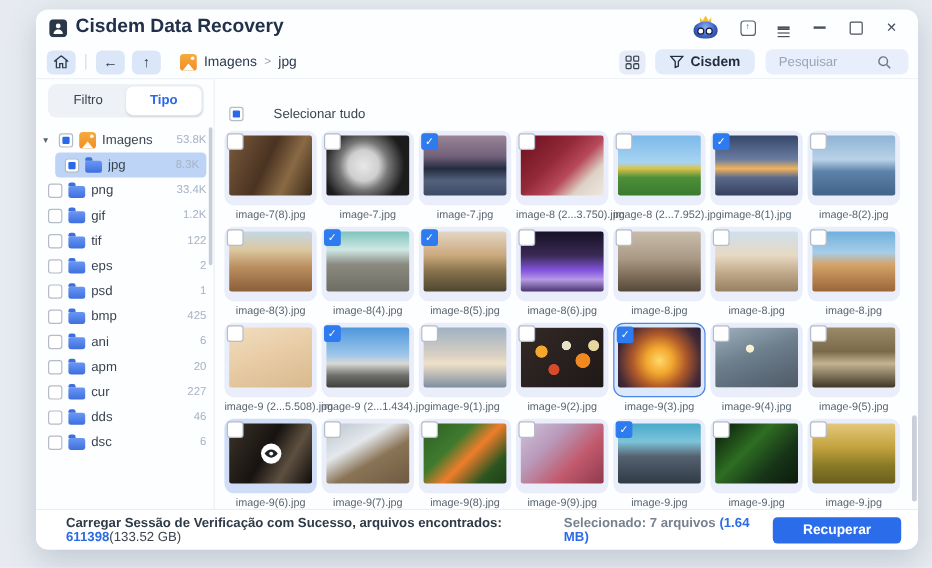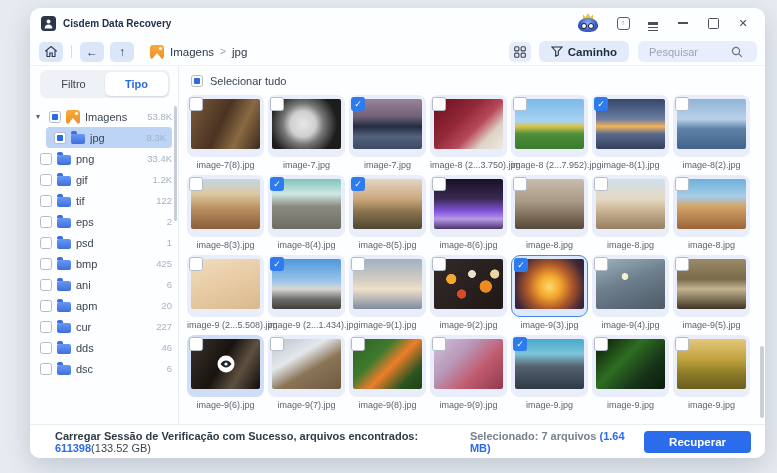--- a/index.html
+++ b/index.html
@@ -2,21 +2,21 @@
 <html><head>
 <meta charset="utf-8">
 <style>
   html,body{margin:0;padding:0;width:777px;height:473px;overflow:hidden;
     background:#e7ebf1;font-family:"Liberation Sans","DejaVu Sans",sans-serif;
     -webkit-font-smoothing:antialiased;}
   .window{position:absolute;left:30px;top:8px;width:735px;height:450px;
     background:#fdfeff;border-radius:10px;box-shadow:0 8px 26px rgba(40,60,90,.20);}
   
   .titlebar{position:absolute;top:0;left:0;right:0;height:30px;display:flex;align-items:center;padding-left:11px;}
-  .app-title{font-size:10px;font-weight:700;color:#22304a;margin-left:7px;}
+  .app-title{font-size:16px;font-weight:700;color:#22304a;margin-left:7px;}
   .tb-right{margin-left:auto;display:flex;align-items:center;gap:16px;margin-right:15px;}
   .promo{width:24px;height:20px;position:relative;}
   .promo .body{position:absolute;left:2px;top:5px;width:20px;height:14px;border-radius:55% 55% 45% 45%;
     background:radial-gradient(circle at 50% 35%,#8fb4f4 0%,#3d62c8 55%,#22336e 100%);}
   .promo .crown{position:absolute;left:7px;top:0;width:10px;height:6px;background:#f4c02e;
     clip-path:polygon(0 100%,0 20%,25% 70%,50% 0,75% 70%,100% 20%,100% 100%);}
   .promo .eye1,.promo .eye2{position:absolute;top:10px;width:4px;height:4px;border-radius:50%;background:#fff;border:1px solid #141c3c;}
   .promo .eye1{left:5px}.promo .eye2{left:12px}
   .winbtn{display:inline-flex;align-items:center;justify-content:center;width:14px;height:14px;color:#49505c;cursor:default;}
   .boxarrow{width:11px;height:11px;border:1.3px solid #5a6270;border-radius:3px;font-size:7px;line-height:9px;text-align:center;color:#5a6270;font-weight:700;}
@@ -56,21 +56,21 @@
   .folder{width:14px;height:10px;background:linear-gradient(180deg,#6a97f4,#3e6fde);border-radius:1.5px 2px 2px 2px;position:relative;flex-shrink:0;margin-top:2px;}
   .folder::before{content:"";position:absolute;top:-2.5px;left:0;width:6px;height:3px;background:#3e6fde;border-radius:2px 2px 0 0;}
   .sb-scroll{position:absolute;right:1px;top:40px;width:3px;height:115px;background:#c6cdd8;border-radius:2px;}
   
   .cb{width:12px;height:12px;background:#fff;border:1px solid #b4bcc8;border-radius:2.5px;display:inline-flex;align-items:center;justify-content:center;flex-shrink:0;box-sizing:border-box;}
   .cb.partial::after{content:"";width:6px;height:6px;background:#2a6ae8;border-radius:1px;}
   .cb.checked{background:#2e7bf0;border-color:#2e7bf0;}
   .cb.checked::after{content:"✓";color:#fff;font-size:9px;font-weight:700;}
   
   .main{position:absolute;left:149px;right:0;top:58px;bottom:34px;overflow:hidden;background:#fdfeff;}
-  .selectall{display:flex;align-items:flex-end;gap:7px;margin:9px 0 8px 12px;font-size:11px;color:#3a4450;}
+  .selectall{display:flex;align-items:flex-end;gap:25px;margin:23px 0 8px 12px;font-size:11px;color:#3a4450;}
   .grid{display:grid;grid-template-columns:repeat(7,77px);column-gap:4px;row-gap:5px;margin-left:8px;}
   .cell{width:77px;}
   .card{position:relative;width:77px;height:62px;border-radius:8px;background:#e9eefa;box-sizing:border-box;}
   .card.hover{background:#cfdef6;}
   .card.focused{background:#dce8fb;border:1.5px solid #4a86e8;border-radius:9px;}
   .thumb{position:absolute;left:4px;top:4px;right:4px;bottom:8px;border-radius:2px;}
   .card.focused .thumb{left:3px;top:3px;right:3px;bottom:7px;}
   .card-cb{position:absolute;top:2px;left:2px;width:14px;height:14px;}
   .eye{position:absolute;left:50%;top:50%;transform:translate(-50%,-50%);display:inline-flex;}
   .fname{margin-top:3px;font-size:9px;color:#5a6570;text-align:center;white-space:nowrap;}
@@ -147,21 +147,21 @@
           <rect x="0.7" y="0.7" width="4.2" height="4.2" rx="1" fill="none" stroke="#3a4450" stroke-width="1.1"></rect>
           <rect x="7.1" y="0.7" width="4.2" height="4.2" rx="1" fill="none" stroke="#3a4450" stroke-width="1.1"></rect>
           <rect x="0.7" y="7.1" width="4.2" height="4.2" rx="1" fill="none" stroke="#3a4450" stroke-width="1.1"></rect>
           <rect x="7.1" y="7.1" width="4.2" height="4.2" rx="1" fill="none" stroke="#3a4450" stroke-width="1.1"></rect>
         </svg>
       </span>
       <span class="filtro">
         <svg width="12" height="11" viewBox="0 0 12 11">
           <path d="M1 1 H11 L7.3 5.2 V9 L4.7 10.2 V5.2 Z" fill="none" stroke="#1f2d3d" stroke-width="1.1"></path>
         </svg>
-        <span>Caminho</span>
+        <span>Cisdem</span>
       </span>
       <span class="search">
         <input type="text" placeholder="Pesquisar" style="">
         <svg width="12" height="12" viewBox="0 0 12 12">
           <circle cx="5" cy="5" r="3.6" fill="none" stroke="#6a7684" stroke-width="1.2"></circle>
           <line x1="7.8" y1="7.8" x2="10.8" y2="10.8" stroke="#6a7684" stroke-width="1.2"></line>
         </svg>
       </span>
     </div>
   </div>

